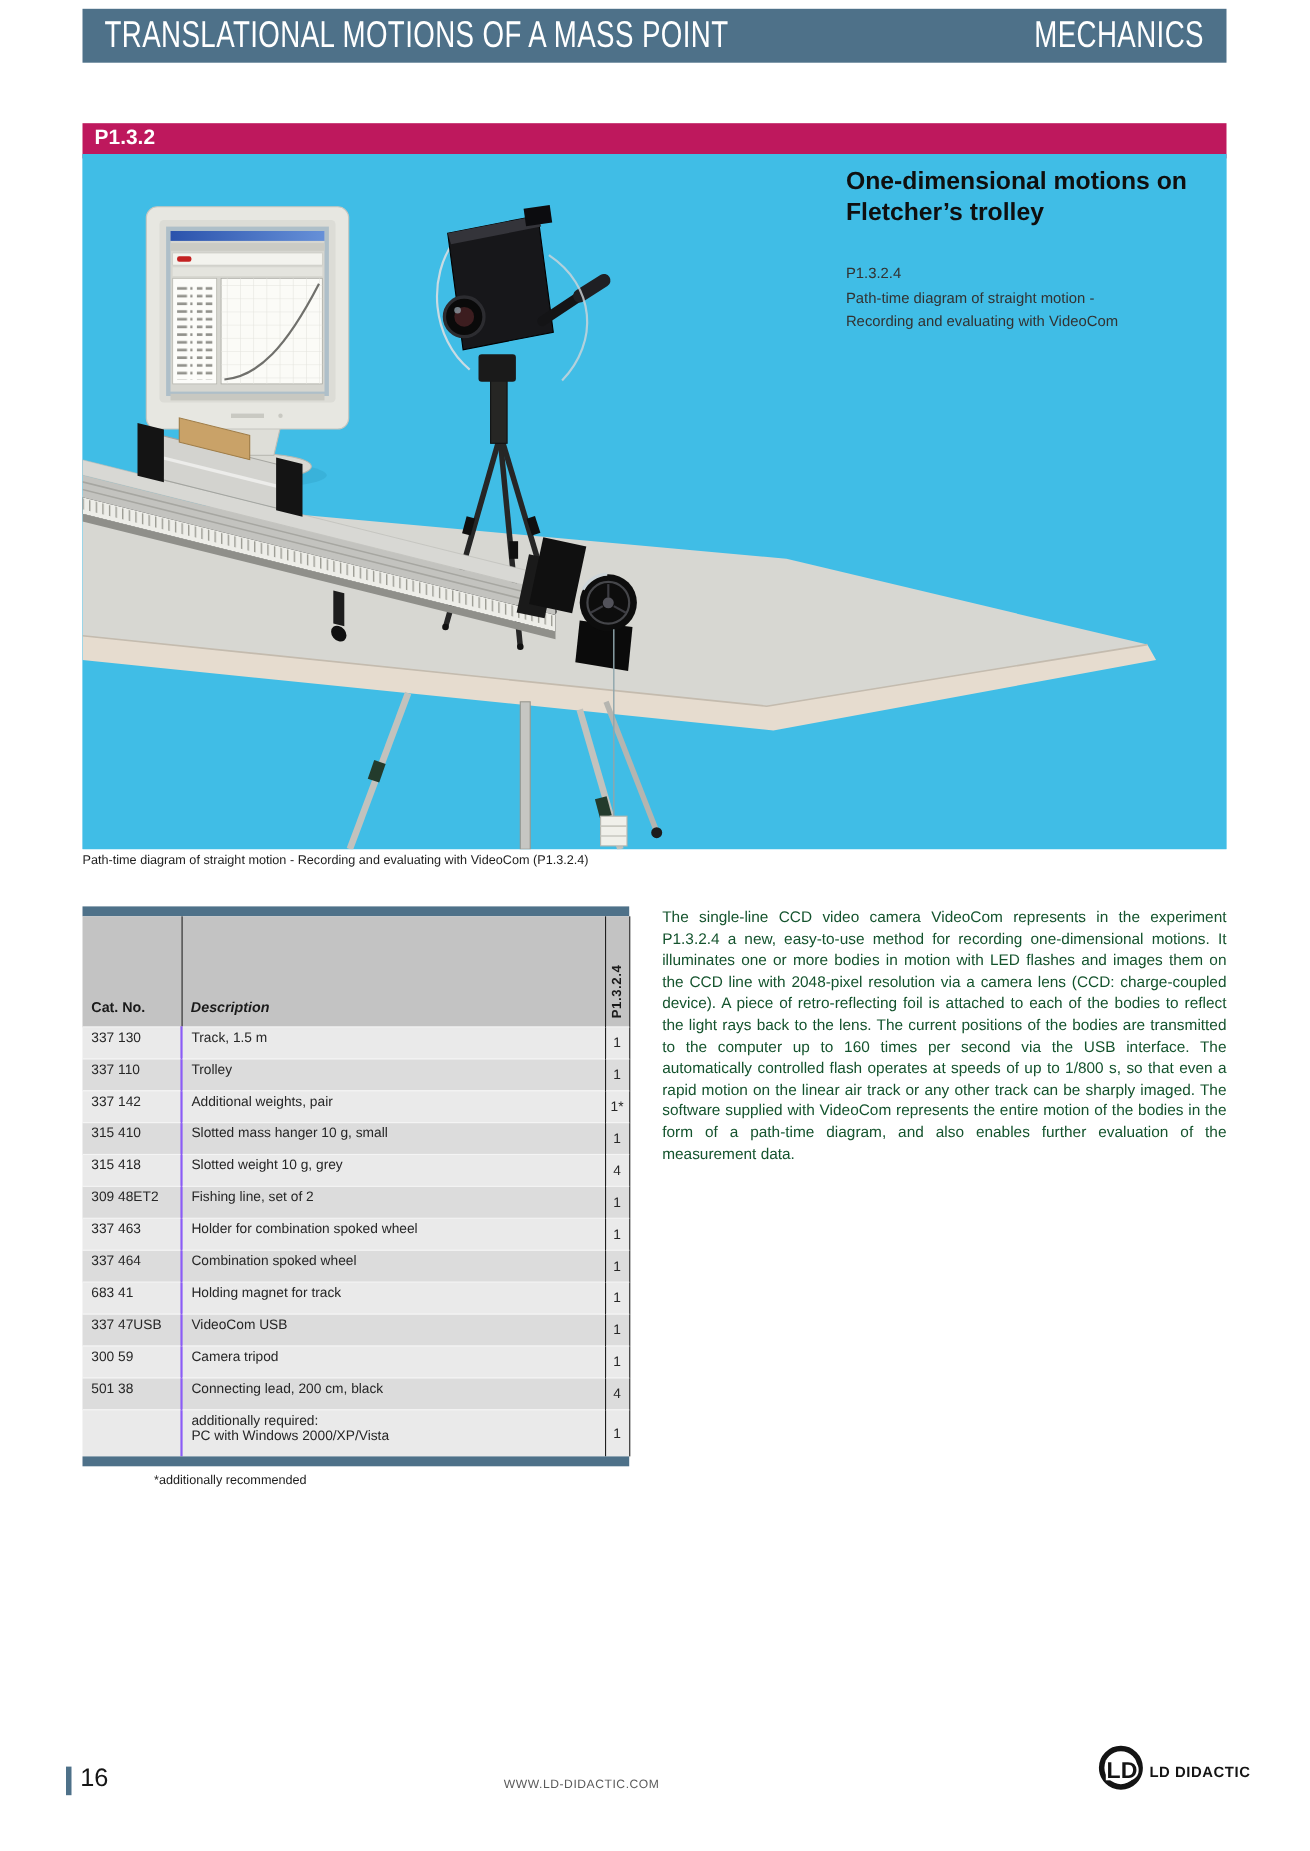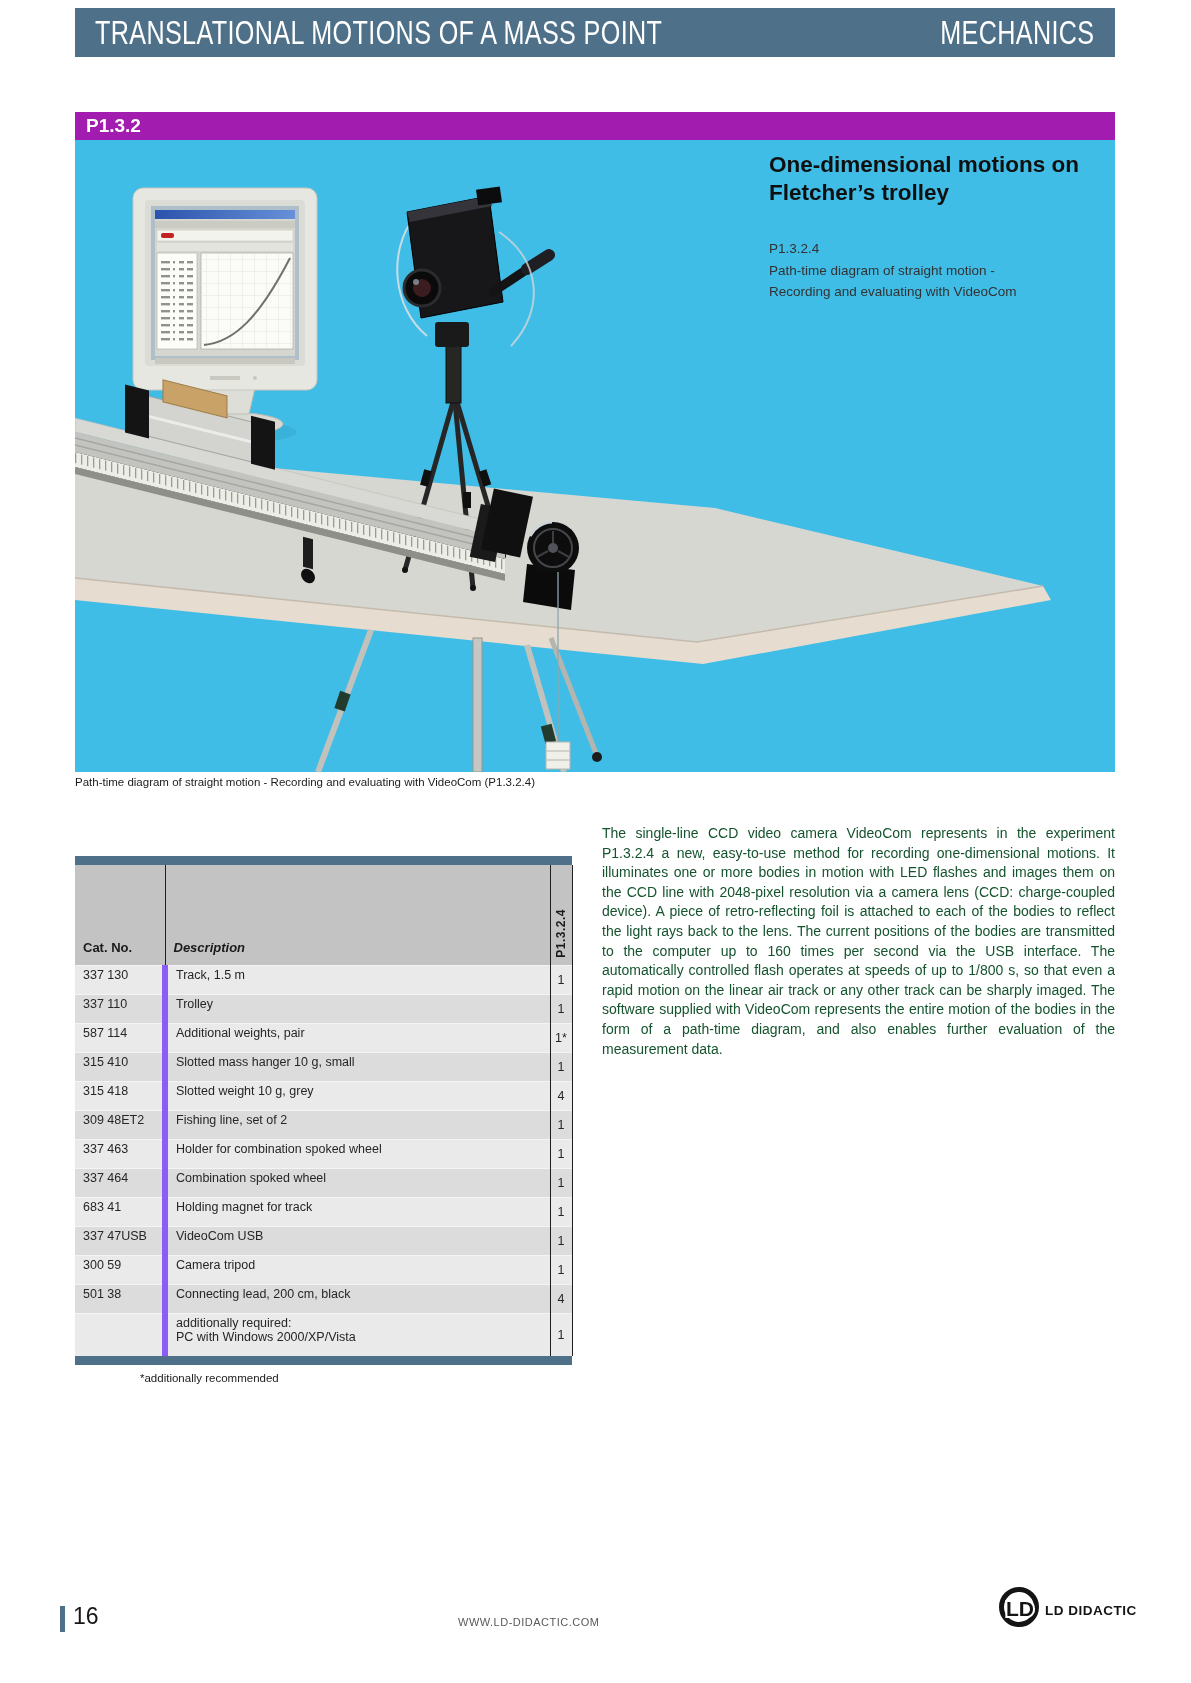--- a/index.html
+++ b/index.html
@@ -7,48 +7,48 @@
         font-family:"Liberation Sans",sans-serif;}
 
   
   .topbar{position:absolute;left:75px;top:8px;width:1040px;height:49px;background:#4e7189;
           color:#fff;display:flex;justify-content:space-between;align-items:center;
           padding:14px 20px;box-sizing:border-box;}
   .topbar .lt{font-size:34px;letter-spacing:.5px;transform:scaleX(.74);transform-origin:0 50%;white-space:nowrap;}
   .topbar .rt{font-size:34px;letter-spacing:.5px;transform:scaleX(.74);transform-origin:100% 50%;white-space:nowrap;}
 
   
-  .secbar{position:absolute;left:75px;top:112px;width:1040px;height:32px;background:#a21caf;
+  .secbar{position:absolute;left:75px;top:112px;width:1040px;height:32px;background:#be185d;
           color:#fff;font-size:19px;font-weight:bold;line-height:28px;padding-left:11px;box-sizing:border-box;}
 
   
   .photo{position:absolute;left:75px;top:140px;width:1040px;height:632px;background:#40bde6;}
   .photo svg{display:block;}
 
   
   .hero-title{position:absolute;left:769px;top:151px;width:340px;font-size:22.5px;font-weight:bold;
               line-height:28px;color:#0f0f0f;}
   .hero-sub{position:absolute;left:769px;top:238px;width:340px;font-size:13.5px;line-height:21.5px;color:#323232;}
 
   .caption{position:absolute;left:75px;top:776px;font-size:11.5px;color:#1c1c1c;}
 
   
-  .equip{position:absolute;left:75px;top:824px;width:497px;margin-top:32px;}
+  .equip{position:absolute;left:75px;top:824px;width:497px;}
   .bluebar{height:9px;background:#4e7189;}
   table.eq{width:100%;border-collapse:collapse;table-layout:fixed;}
   table.eq col.c1{width:90px;} table.eq col.c2{width:385px;} table.eq col.c3{width:22px;}
   table.eq th{background:#c3c3c3;height:90px;vertical-align:bottom;text-align:left;
               font-size:13px;font-weight:bold;color:#1a1a1a;padding:0 0 10px 8px;}
   table.eq th.qtyh{padding:0 0 4px 0;text-align:center;border-left:1px solid #1f1f1f;border-right:1px solid #1f1f1f;}
   table.eq th.desch{border-left:1px solid #1f1f1f;font-style:italic;}
   .rot{writing-mode:vertical-rl;transform:rotate(180deg);display:inline-block;
        font-weight:bold;font-size:12px;letter-spacing:.5px;}
   table.eq td{font-size:12.5px;color:#262626;height:22px;padding:2px 4px 12px 8px;
               border-top:1px solid #f4f4f4;box-sizing:border-box;}
-  table.eq td.desc{border-left:6px solid #8b5cf6;white-space:pre-line;}
+  table.eq td.desc{border-left:2px solid #8b5cf6;white-space:pre-line;}
   table.eq td.qty{border-left:1px solid #1f1f1f;border-right:1px solid #1f1f1f;text-align:center;padding:2px 0;}
   table.eq tbody tr:nth-child(odd) td{background:#eaeaea;}
   table.eq tbody tr:nth-child(even) td{background:#dcdcdc;}
   .footnote{margin:7px 0 0 65px;font-size:11.5px;color:#1c1c1c;}
 
   
   .bodytext{position:absolute;left:602px;top:824px;width:513px;font-size:14px;line-height:19.6px;
             text-align:justify;color:#14532d;}
 
   
@@ -238,21 +238,21 @@
       <td class="qty">1</td>
     </tr>
 
     <tr>
       <td class="cat">337 110</td>
       <td class="desc">Trolley</td>
       <td class="qty">1</td>
     </tr>
 
     <tr>
-      <td class="cat">587 114</td>
+      <td class="cat">337 142</td>
       <td class="desc">Additional weights, pair</td>
       <td class="qty">1*</td>
     </tr>
 
     <tr>
       <td class="cat">315 410</td>
       <td class="desc">Slotted mass hanger 10 g, small</td>
       <td class="qty">1</td>
     </tr>
 

